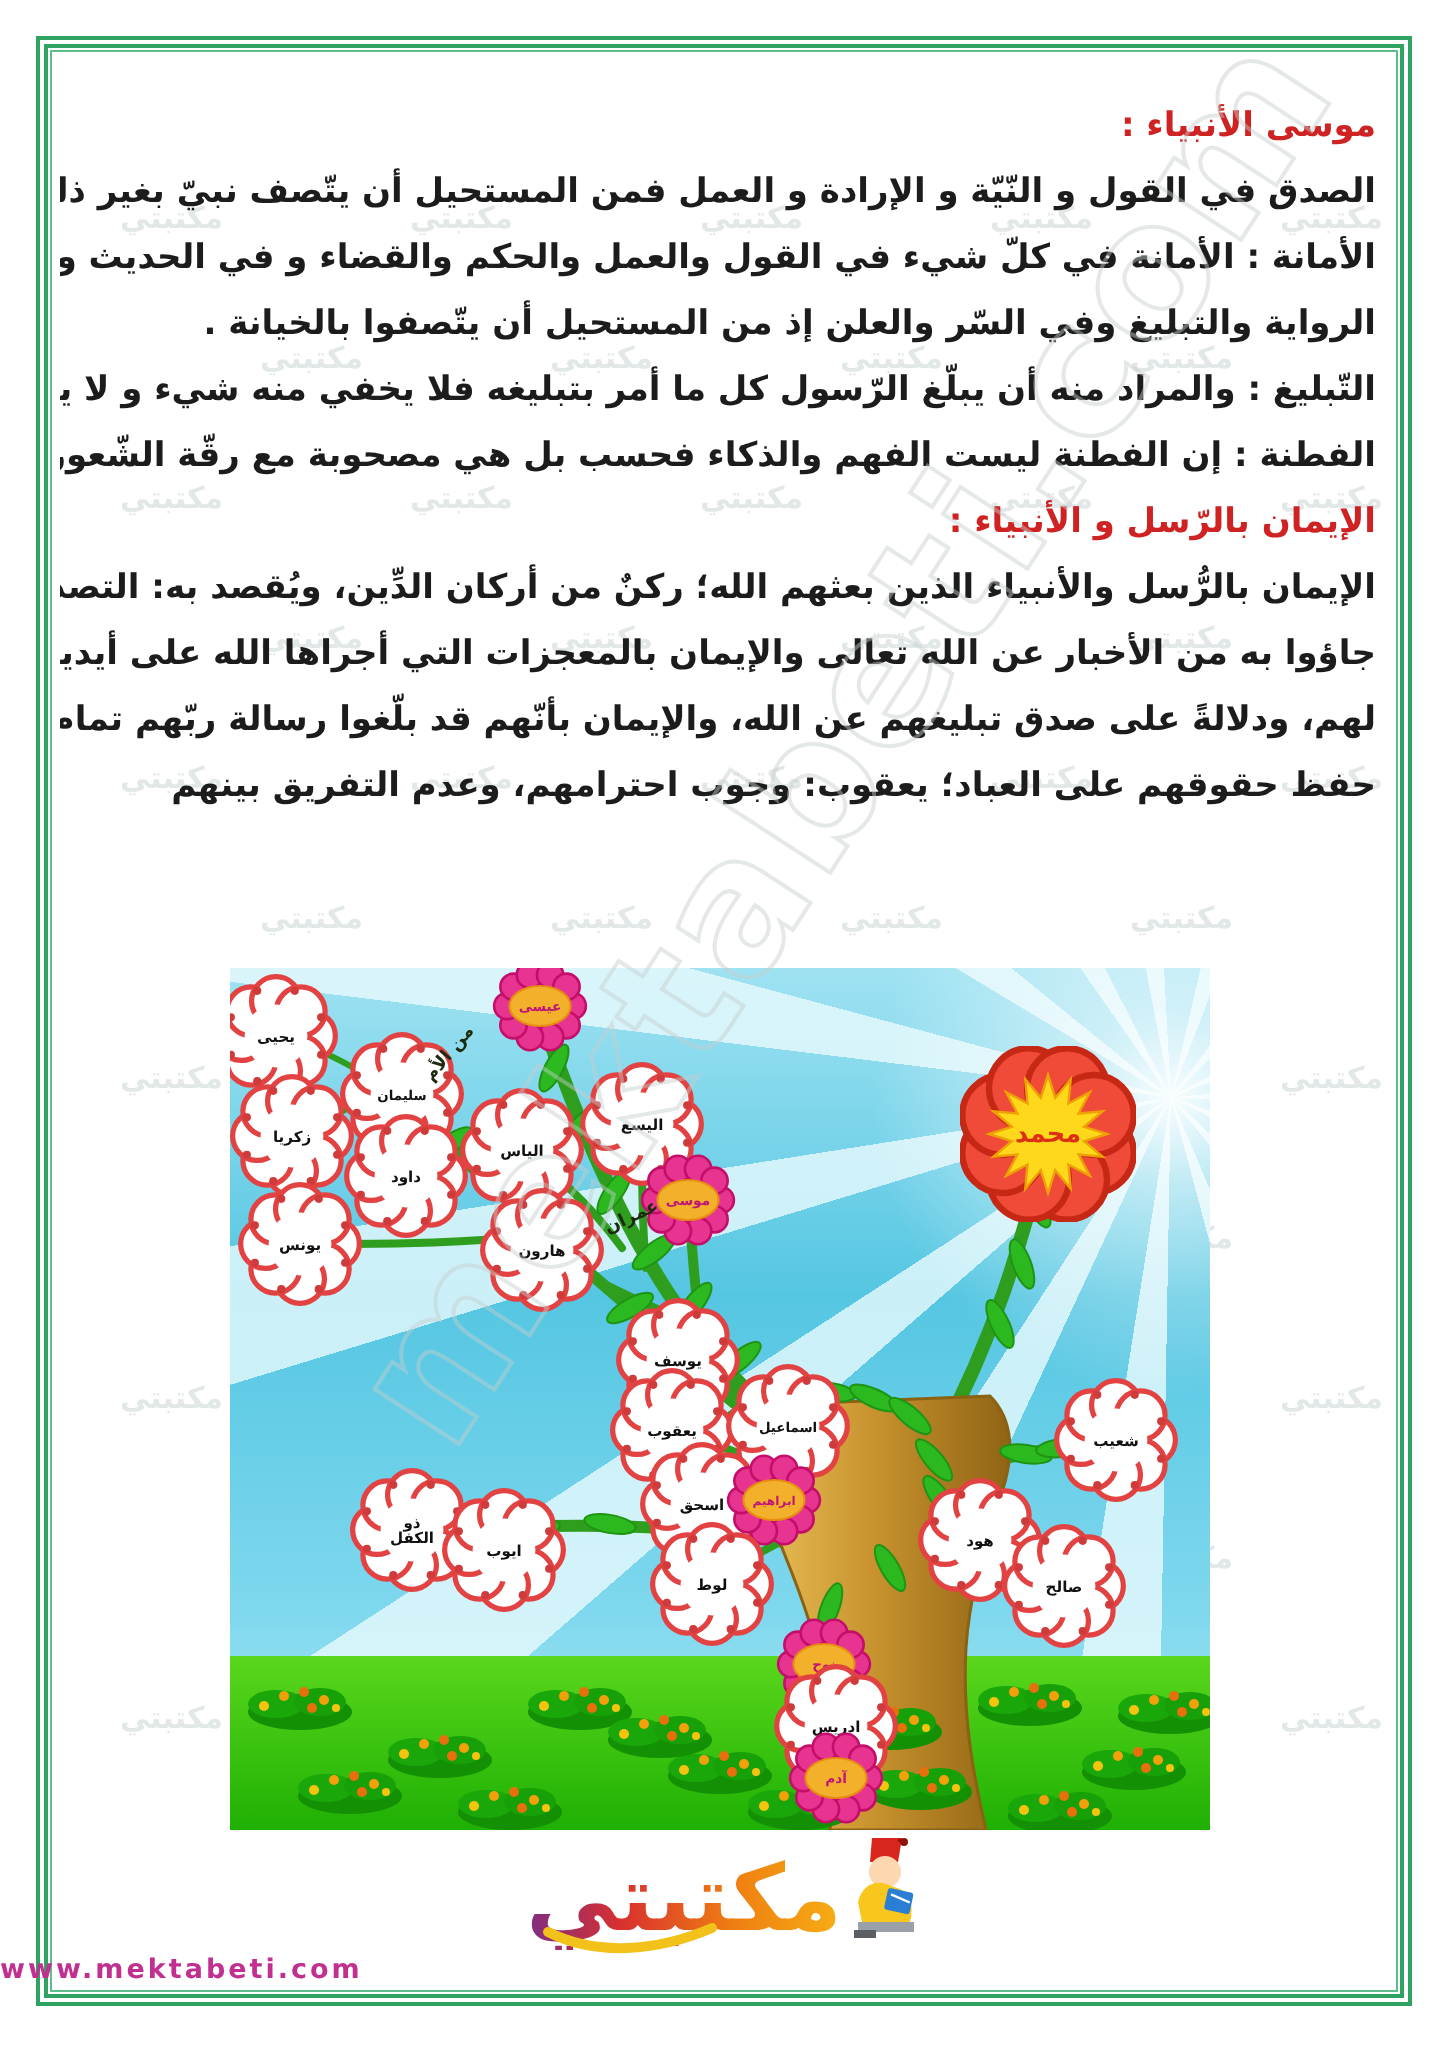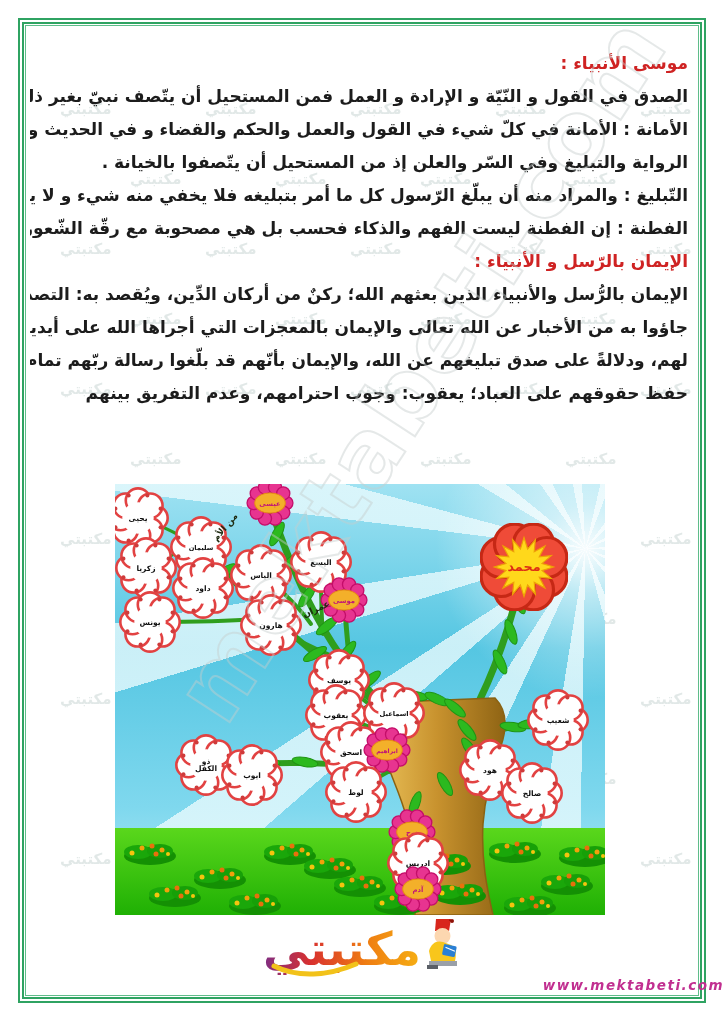--- a/index.html
+++ b/index.html
@@ -42,22 +42,22 @@
   
   .logo-calligraphy{
     position:absolute;left:262px;top:924px;width:160px;z-index:4;direction:rtl;text-align:center;
     font-size:46px;font-weight:bold;line-height:1.1;
     background:linear-gradient(90deg,#7c2d86 0%,#d8302f 30%,#ef7d12 65%,#f6b013 100%);
     -webkit-background-clip:text;background-clip:text;color:transparent;
   }
   .logo-boy{position:absolute;left:416px;top:916px;z-index:4;}
   .logo-swoosh{position:absolute;left:270px;top:960px;z-index:4;}
   .logo-url{
-    position:absolute;left:0;right:0;top:977px;z-index:4;text-align:right;
-    font-size:13.5px;font-weight:bold;color:#c12f90;letter-spacing:1.5px;font-style:italic;
+    position:absolute;left:0;right:0;top:977px;z-index:4;text-align:left;
+    font-size:13.5px;font-weight:bold;color:#c12f90;letter-spacing:1.5px;
   }
 </style>
 </head>
 <body>
 
 <div class="frame1">
   <div class="frame2">
     <div class="frame3"></div>
   </div>
 </div>

